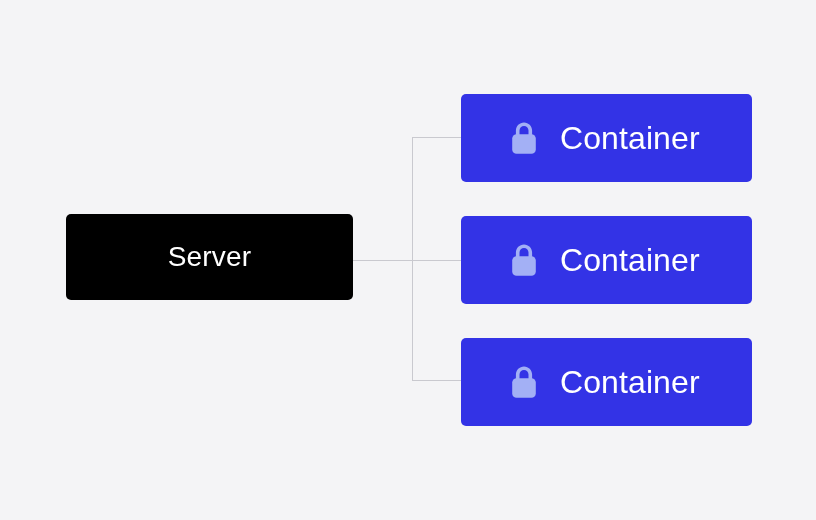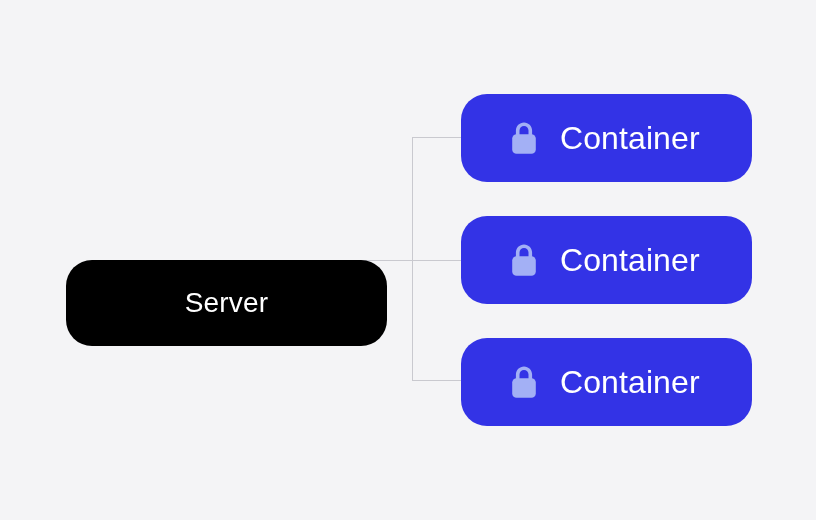--- a/index.html
+++ b/index.html
@@ -24,30 +24,29 @@
     top: 0;
     width: 816px;
     height: 520px;
     pointer-events: none;
   }
   .node {
     position: absolute;
     box-sizing: border-box;
     display: flex;
     align-items: center;
-    border-radius: 26px;
+    border-radius: 5px;
   }
   .node-server {
     left: 66px;
     top: 214px;
-    width: 321px;
+    width: 287px;
     height: 86px;
     background: #000000;
     justify-content: center;
-    margin-top: 46px;
   }
   .node-server .node-label {
     color: #ffffff;
     font-size: 28px;
     letter-spacing: 0.2px;
     font-weight: 400;
   }
   .node-container {
     left: 461px;
     width: 291px;

